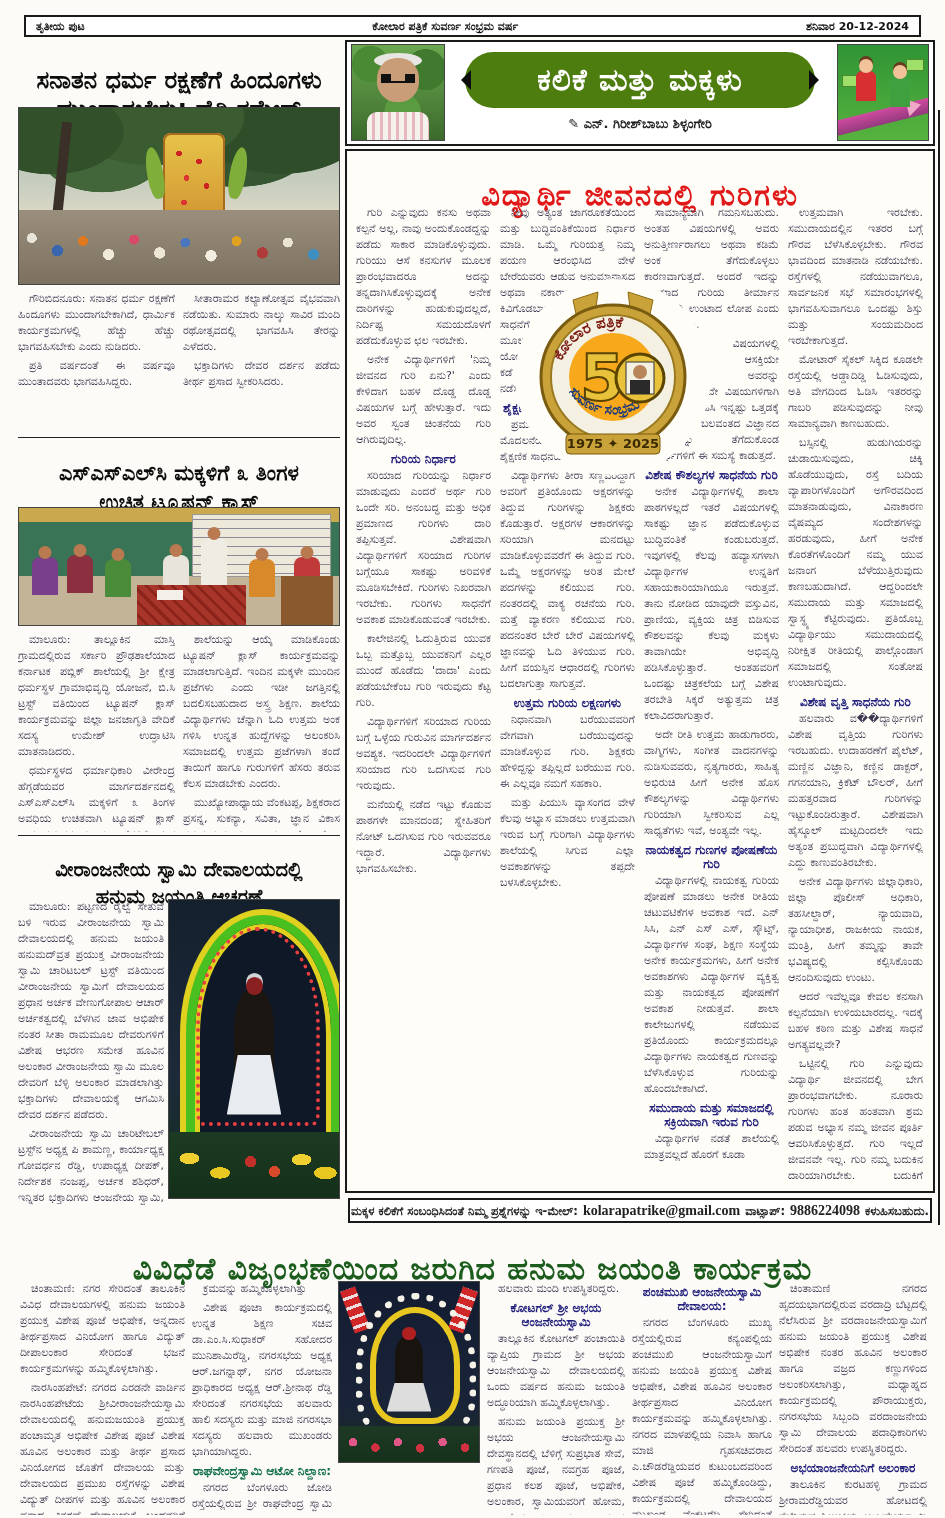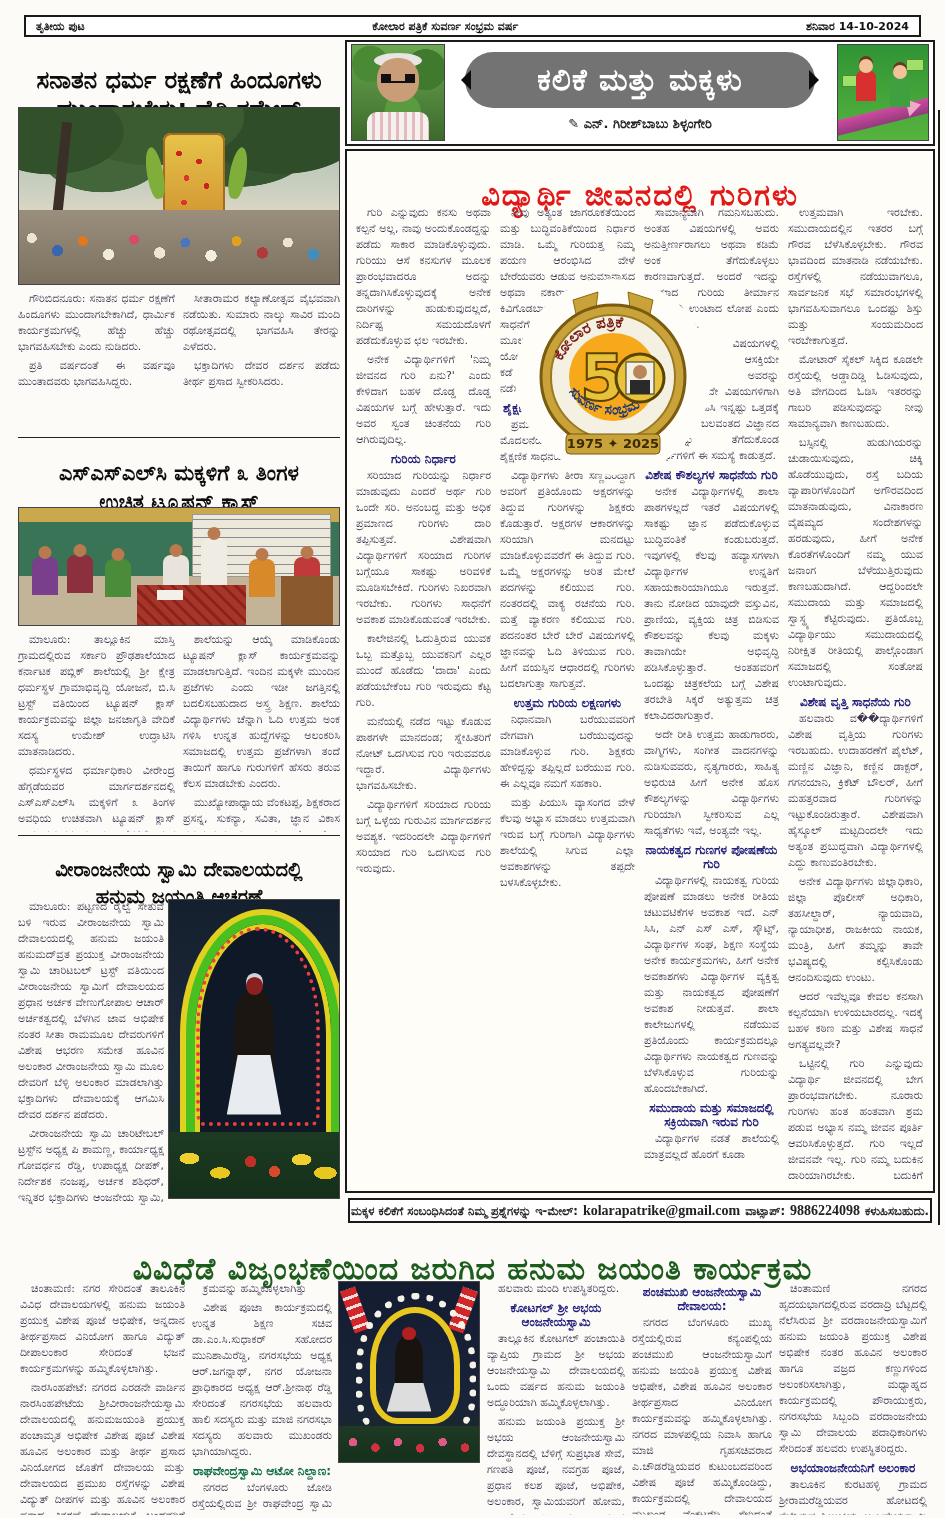--- a/index.html
+++ b/index.html
@@ -93,21 +93,21 @@
       radial-gradient(circle 30px at 20% 20%,#4a8a34 60%,transparent 61%),
       radial-gradient(circle 34px at 80% 26%,#3f7a2f 60%,transparent 61%),
       radial-gradient(circle 30px at 55% 70%,#5a9a40 60%,transparent 61%),
       linear-gradient(#6aa84f,#3c6a2c);}
   #photo-author .head{position:absolute;left:27%;top:14%;width:46%;height:46%;border-radius:46%;background:#c99d77;}
   #photo-author .hair{position:absolute;left:24%;top:8%;width:52%;height:16%;border-radius:50%;background:#e8e6e2;}
   #photo-author .glasses{position:absolute;left:31%;top:30%;width:38%;height:10%;
     border-left:10px solid #111;border-right:10px solid #111;box-sizing:border-box;border-bottom:2px solid #111;}
   #photo-author .shirt{position:absolute;left:16%;bottom:0;width:68%;height:30%;
     background:repeating-linear-gradient(90deg,#f5f2ee 0 5px,#e6b8c0 5px 8px);border-radius:10px 10px 0 0;}
-  #banner{position:absolute;left:465px;top:52px;width:350px;height:56px;background:#737373;border-radius:28px;
+  #banner{position:absolute;left:465px;top:52px;width:350px;height:56px;background:#4d7c0f;border-radius:28px;
     display:flex;align-items:center;justify-content:center;}
   #banner:before,#banner:after{content:"";position:absolute;top:50%;width:0;height:0;border:10px solid transparent;}
   #banner:before{left:-14px;border-right-color:#0d0d0d;transform:translateY(-50%);}
   #banner:after{right:-14px;border-left-color:#0d0d0d;transform:translateY(-50%);}
   #banner span{color:#fff;font-size:30px;font-weight:bold;letter-spacing:1px;}
   #byline{position:absolute;left:465px;top:116px;width:350px;text-align:center;font-size:13px;font-weight:bold;color:#222;}
   #photo-kids{left:837px;top:44px;width:92px;height:97px;background:linear-gradient(#2f9435,#57b33e);}
   #photo-kids .pencil{position:absolute;left:-6px;bottom:16px;width:104px;height:15px;background:linear-gradient(#d04aa0,#933a7d);transform:rotate(-14deg);}
   #photo-kids .tip{position:absolute;right:-2px;bottom:26px;width:0;height:0;border:9px solid transparent;border-left:14px solid #f0a8c8;transform:rotate(-14deg);}
   #photo-kids .kid{position:absolute;width:20px;height:30px;border-radius:6px 6px 0 0;}
@@ -153,21 +153,21 @@
   #edge-line{position:absolute;left:938px;top:110px;width:2px;height:1115px;background:#1a1a1a;}
 </style>
 </head>
 <body>
 
 <div id="page">
 
   <header id="topbar">
     <span>ತೃತೀಯ ಪುಟ</span>
     <span>ಕೋಲಾರ ಪತ್ರಿಕೆ ಸುವರ್ಣ ಸಂಭ್ರಮ ವರ್ಷ</span>
-    <span>ಶನಿವಾರ 14-10-2024</span>
+    <span>ಶನಿವಾರ 20-12-2024</span>
   </header>
 
   <h2 class="lhead" style="top:46px;">
     <div>ಸನಾತನ ಧರ್ಮ ರಕ್ಷಣೆಗೆ ಹಿಂದೂಗಳು</div>
     <div>ಮುಂದಾಗಬೇಕು: ಡೈರಿ ರಮೇಶ್</div>
   </h2>
   <div class="photo" id="photo-procession">
     <div class="foliage"></div>
     <div class="trunk"></div>
     <div class="chariot"></div>
@@ -254,22 +254,22 @@
   </div>
 
   <section id="main-box">
     <h1 id="main-headline">ವಿದ್ಯಾರ್ಥಿ ಜೀವನದಲ್ಲಿ ಗುರಿಗಳು</h1>
     <div class="bodycol mcol" style="position:absolute;left:9px;">
         <p class="para">ಗುರಿ ಎನ್ನುವುದು ಕನಸು ಅಥವಾ ಕಲ್ಪನೆ ಅಲ್ಲ, ನಾವು ಅಂದುಕೊಂಡದ್ದನ್ನು ಪಡೆದು ಸಾಕಾರ ಮಾಡಿಕೊಳ್ಳುವುದು. ಗುರಿಯು ಆಸೆ ಕನಸುಗಳ ಮೂಲಕ ಪ್ರಾರಂಭವಾದರೂ ಅದನ್ನು ತನ್ನದಾಗಿಸಿಕೊಳ್ಳುವುದಕ್ಕೆ ಅನೇಕ ದಾರಿಗಳನ್ನು ಹುಡುಕುವುದಲ್ಲದೆ, ನಿರ್ದಿಷ್ಟ ಸಮಯದೊಳಗೆ ಪಡೆದುಕೊಳ್ಳುವ ಛಲ ಇರಬೇಕು.</p>
         <p class="para">ಅನೇಕ ವಿದ್ಯಾರ್ಥಿಗಳಿಗೆ 'ನಿಮ್ಮ ಜೀವನದ ಗುರಿ ಏನು?' ಎಂದು ಕೇಳಿದಾಗ ಬಹಳ ದೊಡ್ಡ ದೊಡ್ಡ ವಿಷಯಗಳ ಬಗ್ಗೆ ಹೇಳುತ್ತಾರೆ. ಇದು ಅವರ ಸ್ವಂತ ಚಿಂತನೆಯ ಗುರಿ ಆಗಿರುವುದಿಲ್ಲ.</p>
         <h4 class="subhead">ಗುರಿಯ ನಿರ್ಧಾರ</h4>
         <p class="para">ಸರಿಯಾದ ಗುರಿಯನ್ನು ನಿರ್ಧಾರ ಮಾಡುವುದು ಎಂದರೆ ಅರ್ಥ ಗುರಿ ಒಂದೇ ಸರಿ. ಅನಂಬದ್ಧ ಮತ್ತು ಅಧಿಕ ಪ್ರಮಾಣದ ಗುರಿಗಳು ದಾರಿ ತಪ್ಪಿಸುತ್ತವೆ. ವಿಶೇಷವಾಗಿ ವಿದ್ಯಾರ್ಥಿಗಳಿಗೆ ಸರಿಯಾದ ಗುರಿಗಳ ಬಗ್ಗೆಯೂ ಸಾಕಷ್ಟು ಅರಿವಳಿಕೆ ಮೂಡಿಸಬೇಕಿದೆ. ಗುರಿಗಳು ನಿಖರವಾಗಿ ಇರಬೇಕು. ಗುರಿಗಳು ಸಾಧನೆಗೆ ಅವಕಾಶ ಮಾಡಿಕೊಡುವಂತೆ ಇರಬೇಕು.</p>
         <p class="para">ಕಾಲೇಜಿನಲ್ಲಿ ಓದುತ್ತಿರುವ ಯುವಕ ಒಬ್ಬ ಮತ್ತೊಬ್ಬ ಯುವಕನಿಗೆ ಎಲ್ಲರ ಮುಂದೆ ಹೊಡೆದು 'ದಾದಾ' ಎಂದು ಪಡೆಯಬೇಕೆಂಬ ಗುರಿ ಇರುವುದು ಕೆಟ್ಟ ಗುರಿ.</p>
+        <p class="para">ವಿದ್ಯಾರ್ಥಿಗಳಿಗೆ ಸರಿಯಾದ ಗುರಿಯ ಬಗ್ಗೆ ಒಳ್ಳೆಯ ಗುರುವಿನ ಮಾರ್ಗದರ್ಶನ ಅವಶ್ಯಕ. ಇದರಿಂದಲೇ ವಿದ್ಯಾರ್ಥಿಗಳಿಗೆ ಸರಿಯಾದ ಗುರಿ ಒದಗಿಸುವ ಗುರಿ ಇರುವುದು.</p>
         <p class="para">ಮನೆಯಲ್ಲಿ ನಡೆದ ಇಟ್ಟು ಕೊಡುವ ಪಾಠಗಳೇ ಮಾನದಂಡ; ಸ್ನೇಹಿತರಿಗೆ ನೋಟ್ ಒದಗಿಸುವ ಗುರಿ ಇರುವವರೂ ಇದ್ದಾರೆ. ವಿದ್ಯಾರ್ಥಿಗಳು ಭಾಗವಹಿಸಬೇಕು.</p>
-        <p class="para">ವಿದ್ಯಾರ್ಥಿಗಳಿಗೆ ಸರಿಯಾದ ಗುರಿಯ ಬಗ್ಗೆ ಒಳ್ಳೆಯ ಗುರುವಿನ ಮಾರ್ಗದರ್ಶನ ಅವಶ್ಯಕ. ಇದರಿಂದಲೇ ವಿದ್ಯಾರ್ಥಿಗಳಿಗೆ ಸರಿಯಾದ ಗುರಿ ಒದಗಿಸುವ ಗುರಿ ಇರುವುದು.</p>
       </div>
     <div class="bodycol mcol" style="position:absolute;left:153px;">
         <p class="para">ನೀವು ಅತ್ಯಂತ ಜಾಗರೂಕತೆಯಿಂದ ಮತ್ತು ಬುದ್ಧಿವಂತಿಕೆಯಿಂದ ನಿರ್ಧಾರ ಮಾಡಿ. ಒಮ್ಮೆ ಗುರಿಯತ್ತ ನಿಮ್ಮ ಪಯಣ ಆರಂಭಿಸಿದ ವೇಳೆ ಬೇರೆಯವರು ಆಡುವ ಅನುಮಾನಾಸ್ಪದ ಅಥವಾ ನಕಾರಾತ್ಮಕ ಮಾತುಗಳಿಗೆ ಕಿವಿಗೊಡಬಾರದು. ನಿಮ್ಮ ಗುರಿಯ ಸಾಧನೆಗೆ ಒಂದು ಯೋಜನೆಯ ಮೂಲಕ ವಿಫಲವಾದರೆ ಮತ್ತೊಂದು ಯೋಜನೆಯ ಮೂಲಕ ಅದೇ ಗುರಿಯ ಕಡೆ ಸಾಗುವ ಬಗ್ಗೆ ತಯಾರಿ ನಡೆಸಬೇಕು.</p>
         <h4 class="subhead">ಶೈಕ್ಷಣಿಕ ಸಾಧನೆಯ ಪ್ರಮುಖ ಗುರಿ</h4>
         <p class="para">ಪ್ರಮುಖವಾಗಿ ಮತ್ತು ಮೊಟ್ಟ ಮೊದಲನೆಯದಾಗಿ ವಿದ್ಯಾರ್ಥಿಗಳ ಗುರಿ ಶೈಕ್ಷಣಿಕ ಸಾಧನೆಯ ಕಡೆಗೆ ಇರಬೇಕು.</p>
         <p class="para">ವಿದ್ಯಾರ್ಥಿಗಳು ತೀರಾ ಸಣ್ಣವರಿದ್ದಾಗ ಅವರಿಗೆ ಪ್ರತಿಯೊಂದು ಅಕ್ಷರಗಳನ್ನು ತಿದ್ದುವ ಗುರಿಗಳನ್ನು ಶಿಕ್ಷಕರು ಕೊಡುತ್ತಾರೆ. ಅಕ್ಷರಗಳ ಆಕಾರಗಳನ್ನು ಸರಿಯಾಗಿ ಮನದಟ್ಟು ಮಾಡಿಕೊಳ್ಳುವವರೆಗೆ ಈ ತಿದ್ದುವ ಗುರಿ. ಒಮ್ಮೆ ಅಕ್ಷರಗಳನ್ನು ಅರಿತ ಮೇಲೆ ಪದಗಳನ್ನು ಕಲಿಯುವ ಗುರಿ. ನಂತರದಲ್ಲಿ ವಾಕ್ಯ ರಚನೆಯ ಗುರಿ. ಮತ್ತೆ ವ್ಯಾಕರಣ ಕಲಿಯುವ ಗುರಿ. ಪದನಂತರ ಬೇರೆ ಬೇರೆ ವಿಷಯಗಳಲ್ಲಿ ಜ್ಞಾನವನ್ನು ಓದಿ ತಿಳಿಯುವ ಗುರಿ. ಹೀಗೆ ವಯಸ್ಸಿನ ಆಧಾರದಲ್ಲಿ ಗುರಿಗಳು ಬದಲಾಗುತ್ತಾ ಸಾಗುತ್ತವೆ.</p>
         <h4 class="subhead">ಉತ್ತಮ ಗುರಿಯ ಲಕ್ಷಣಗಳು</h4>
         <p class="para">ನಿಧಾನವಾಗಿ ಬರೆಯುವವರಿಗೆ ವೇಗವಾಗಿ ಬರೆಯುವುದನ್ನು ಮಾಡಿಕೊಳ್ಳುವ ಗುರಿ. ಶಿಕ್ಷಕರು ಹೇಳಿದ್ದನ್ನು ತಪ್ಪಿಲ್ಲದೆ ಬರೆಯುವ ಗುರಿ. ಈ ಎಲ್ಲವೂ ನಮಗೆ ಸಹಕಾರಿ.</p>
         <p class="para">ಮತ್ತು ಪಿಯುಸಿ ವ್ಯಾಸಂಗದ ವೇಳೆ ಕೆಲವು ಅಭ್ಯಾಸ ಮಾಡಲು ಉತ್ತಮವಾಗಿ ಇರುವ ಬಗ್ಗೆ ಗುರಿಗಾಗಿ ವಿದ್ಯಾರ್ಥಿಗಳು ಶಾಲೆಯಲ್ಲಿ ಸಿಗುವ ಎಲ್ಲಾ ಅವಕಾಶಗಳನ್ನು ತಪ್ಪದೇ ಬಳಸಿಕೊಳ್ಳಬೇಕು.</p>
       </div>

